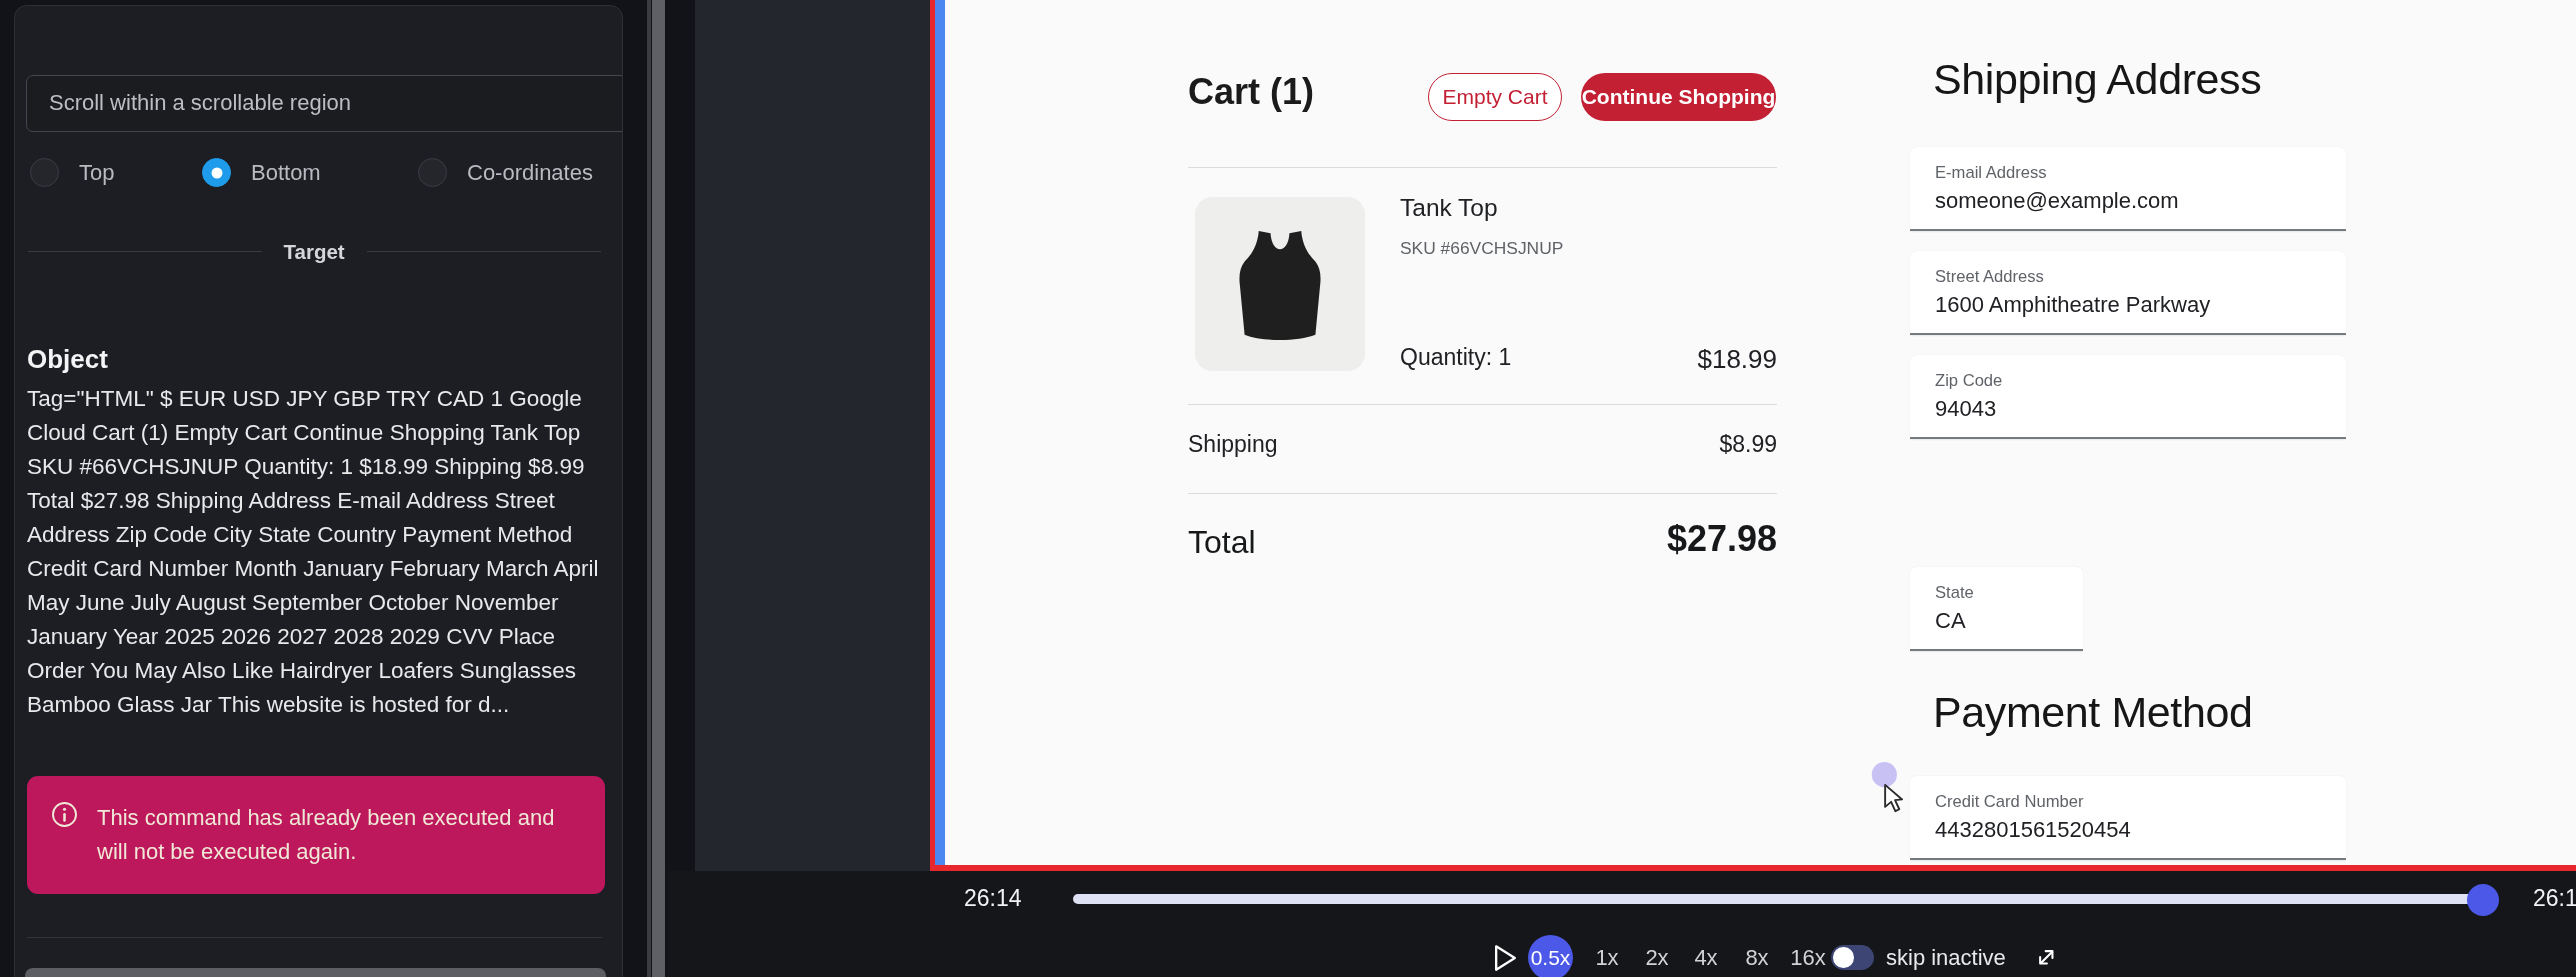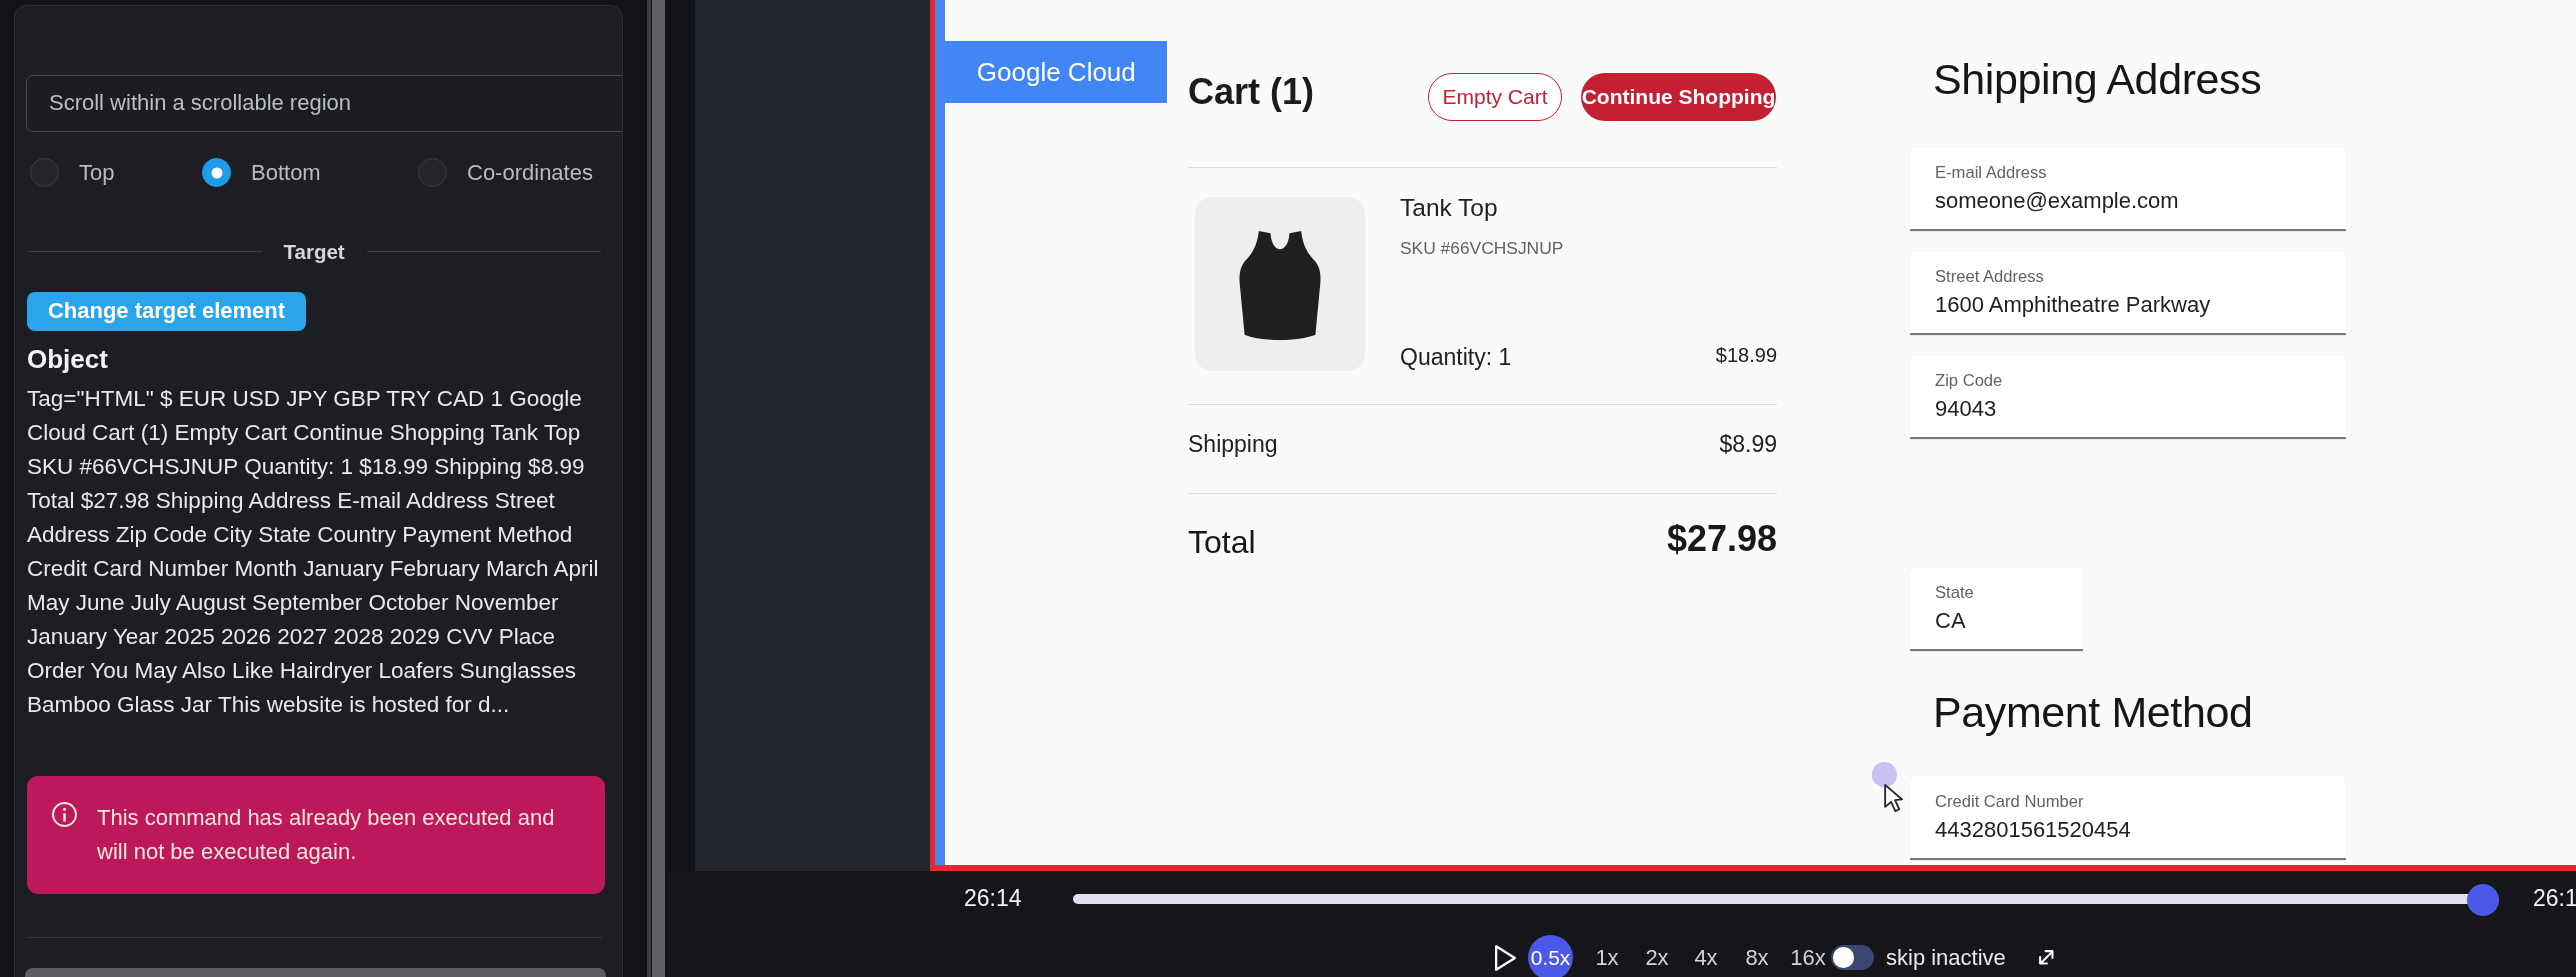--- a/index.html
+++ b/index.html
@@ -54,21 +54,21 @@
   .pill { position:absolute; top:73px; height:48px; border-radius:24.5px; font-size:21px; font-family:inherit;
             display:flex; align-items:center; justify-content:center; cursor:pointer; }
   .pill.outline { left:493px; width:134px; background:#fff; border:1.6px solid #c32033; color:#c32033; font-weight:500; }
   .pill.solid { left:646px; width:195px; background:#c32033; border:none; color:#fff; font-weight:600; }
   .hr { position:absolute; left:253px; width:589px; height:0.8px; background:#dcdcdd; }
   .prod-img { position:absolute; left:260px; top:197px; width:170px; height:174px; border-radius:17.4px;
             background:#eeeeec; display:flex; align-items:center; justify-content:center; }
   .item-name { position:absolute; left:465px; top:194px; font-size:24.5px; color:#202124; }
   .item-sku  { position:absolute; left:465px; top:238px; font-size:17.4px; color:#5f6368; }
   .item-qty  { position:absolute; left:465px; top:344px; font-size:23px; color:#202124; }
-  .item-price{ position:absolute; right:799px; top:344px; font-size:20px; color:#202124; }
+  .item-price{ position:absolute; right:799px; top:344px; font-size:26px; color:#202124; }
   .ship-label{ position:absolute; left:253px; top:431px; font-size:23px; color:#202124; }
   .ship-val  { position:absolute; right:799px; top:431px; font-size:23px; color:#202124; }
   .total-label{ position:absolute; left:253px; top:524px; font-size:32px; font-weight:500; color:#17181a; }
   .total-val { position:absolute; right:799px; top:518px; font-size:36px; font-weight:600; color:#17181a; }
   .col2-heading { position:absolute; left:975px; font-size:43px; font-weight:500; color:#161616; letter-spacing:-0.4px;margin-left:23px; }
   .field-card { position:absolute; left:975px; width:436px; height:84px; background:#fff;
             border-radius:6.3px 6.3px 0 0; border-bottom:2.4px solid #757a80;
             box-shadow:0 0.8px 1.6px rgba(0,0,0,0.08); cursor:text; }
   .field-label { position:absolute; left:25px; top:16px; font-size:16.6px; color:#5f6368; }
   .field-value { position:absolute; left:25px; top:41px; font-size:22px; color:#202124; }
@@ -124,21 +124,20 @@
         <span class="radio-label">Co-ordinates</span>
       </div>
     </div>
 
     <div class="sect-divider">
       <span class="line"></span>
       <span class="txt">Target</span>
       <span class="line"></span>
     </div>
 
-    <button class="btn-blue">Change target element</button>
 
     <div class="obj-heading">Object</div>
     <div class="obj-text">Tag="HTML" $ EUR USD JPY GBP TRY CAD 1 Google Cloud Cart (1) Empty Cart Continue Shopping Tank Top SKU #66VCHSJNUP Quantity: 1 $18.99 Shipping $8.99 Total $27.98 Shipping Address E-mail Address Street Address Zip Code City State Country Payment Method Credit Card Number Month January February March April May June July August September October November January Year 2025 2026 2027 2028 2029 CVV Place Order You May Also Like Hairdryer Loafers Sunglasses Bamboo Glass Jar This website is hosted for d...</div>
 
     <div class="notice">
       <span>
         <svg width="27" height="27" viewBox="0 0 34 34">
             <circle cx="17" cy="17" r="14.5" fill="none" stroke="#f0e8d6" stroke-width="2.4"></circle>
             <circle cx="17" cy="10.5" r="1.9" fill="#f0e8d6"></circle>
             <rect x="15.4" y="15" width="3.2" height="11" rx="1.6" fill="#f0e8d6"></rect>
@@ -156,21 +155,20 @@
     <div class="rz-light"></div>
   </div>
 
   <div id="stage"></div>
 
   <div id="hl-red-v"></div>
 
   <div id="page">
     <div id="hl-blue"></div>
 
-    <div class="brand-badge">Google Cloud</div>
 
     <div class="cart-title">Cart (1)</div>
     <button class="pill outline">Empty Cart</button>
     <button class="pill solid">Continue Shopping</button>
 
     <div class="hr" style="top:167px"></div>
 
     <div class="prod-img">
       <svg width="118" height="150" viewBox="0 0 100 110">
         <path d="M32 10 C31 22 26 30 20 36 C16 41 15 48 16 56 L20 98 C35 104 65 104 80 98 L84 56 C85 48 84 41 80 36 C74 30 69 22 68 10 L58 12 C57 30 43 30 42 12 Z" fill="#1f1f1f"></path>

